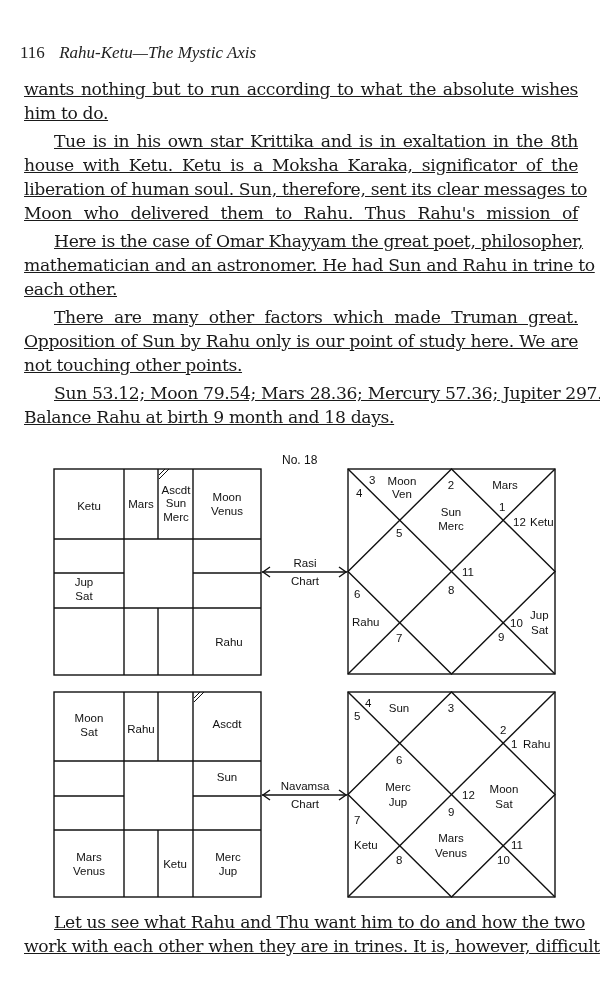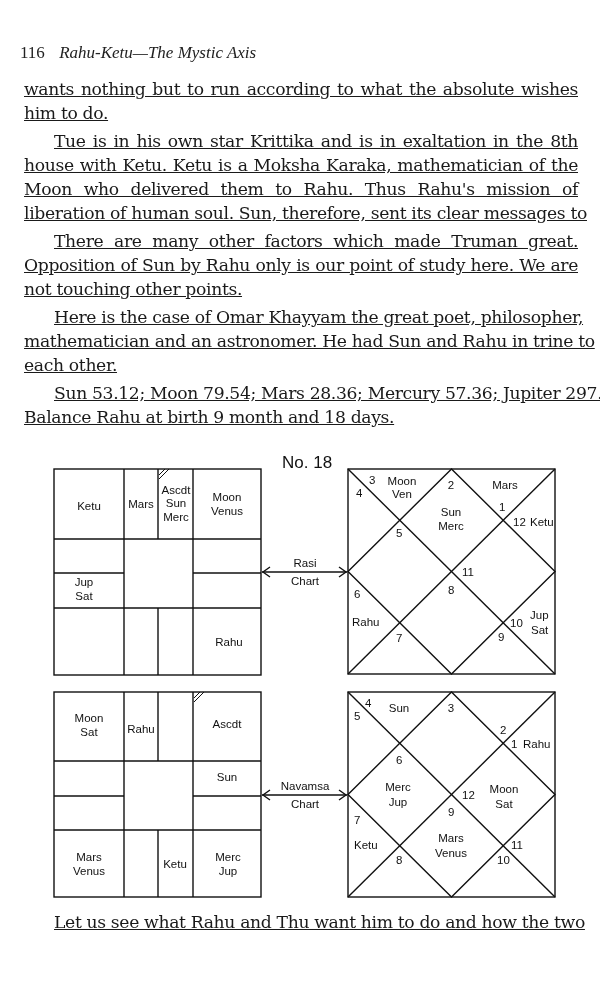--- a/index.html
+++ b/index.html
@@ -5,53 +5,53 @@
   html, body { margin: 0; padding: 0; background: #ffffff; }
   body { width: 600px; height: 988px; position: relative; overflow: hidden; color: #1a1a1a; }
   .page { position: absolute; left: 0; top: 0; width: 525px; height: 988px; }
   .running-head { position: absolute; left: 20px; top: 43px; font-family: "Liberation Serif", serif; font-size: 17px; color: #222; white-space: nowrap; }
   .running-head .num { margin-right: 10px; }
   .running-head .title { font-style: italic; }
   .body-text { position: absolute; left: 20px; width: 562px; font-family: "DejaVu Serif", serif; font-size: 17.2px; line-height: 24px; color: #1a1a1a; letter-spacing: -0.35px; }
   .body-text p { margin: 4px; text-align: justify; text-align-last: left; text-decoration: underline; }
   .body-text .line { display: block; text-align: justify; text-align-last: justify; white-space: nowrap; }
   .body-text .line.last { text-align-last: left; }
-  .fig-label { position: absolute; font-family: "Liberation Sans", sans-serif; font-size: 17px; color: #111; }
+  .fig-label { position: absolute; font-family: "Liberation Sans", sans-serif; font-size: 12px; color: #111; }
   svg text { font-family: "Liberation Sans", sans-serif; font-size: 11.5px; fill: #111; }
 </style>
 </head>
 <body>
 
 <div class="page">
 
   <div class="running-head">
     <span class="num">116</span>
     <span class="title">Rahu-Ketu—The Mystic Axis</span>
   </div>
 
   <div class="body-text" style="top:73px;">
     <p>
       <span class="line">wants nothing but to run according to what the absolute wishes</span>
       <span class="line last">him to do.</span>
     </p>
     <p>
       <span class="line" style="padding-left:30px;">Tue is in his own star Krittika and is in exaltation in the 8th</span>
-      <span class="line">house with Ketu. Ketu is a Moksha Karaka, mathematician of the</span>
+      <span class="line">house with Ketu. Ketu is a Moksha Karaka, significator of the</span>
+      <span class="line">liberation of human soul. Sun, therefore, sent its clear messages to</span>
       <span class="line">Moon who delivered them to Rahu. Thus Rahu's mission of</span>
-      <span class="line">liberation of human soul. Sun, therefore, sent its clear messages to</span>
+    </p>
+    <p>
+      <span class="line" style="padding-left:30px;">Here is the case of Omar Khayyam the great poet, philosopher,</span>
+      <span class="line">mathematician and an astronomer. He had Sun and Rahu in trine to</span>
+      <span class="line last">each other.</span>
     </p>
     <p>
       <span class="line" style="padding-left:30px;">There are many other factors which made Truman great.</span>
       <span class="line">Opposition of Sun by Rahu only is our point of study here. We are</span>
       <span class="line last">not touching other points.</span>
-    </p>
-    <p>
-      <span class="line" style="padding-left:30px;">Here is the case of Omar Khayyam the great poet, philosopher,</span>
-      <span class="line">mathematician and an astronomer. He had Sun and Rahu in trine to</span>
-      <span class="line last">each other.</span>
     </p>
     <p>
       <span class="line" style="padding-left:30px;">Sun 53.12; Moon 79.54; Mars 28.36; Mercury 57.36; Jupiter 297.00</span>
       <span class="line last">Balance Rahu at birth 9 month and 18 days.</span>
     </p>
   </div>
 
   <div class="fig-label" style="left:282px; top:453px;">No. 18</div>
 
   <svg width="600" height="460" style="position:absolute; left:0; top:460px;" viewBox="0 460 600 460">
@@ -178,16 +178,17 @@
       <text x="451" y="842" text-anchor="middle">Mars</text>
       <text x="451" y="857" text-anchor="middle">Venus</text>
       <text x="511" y="849">11</text>
       <text x="497" y="864">10</text>
     </g>
   </svg>
 
   <div class="body-text" style="top:906px;">
     <p>
       <span class="line" style="padding-left:30px;">Let us see what Rahu and Thu want him to do and how the two</span>
+      <span class="line">work with each other when they are in trines. It is, however, difficult</span>
     </p>
   </div>
 
 </div>
 
 </body></html>

